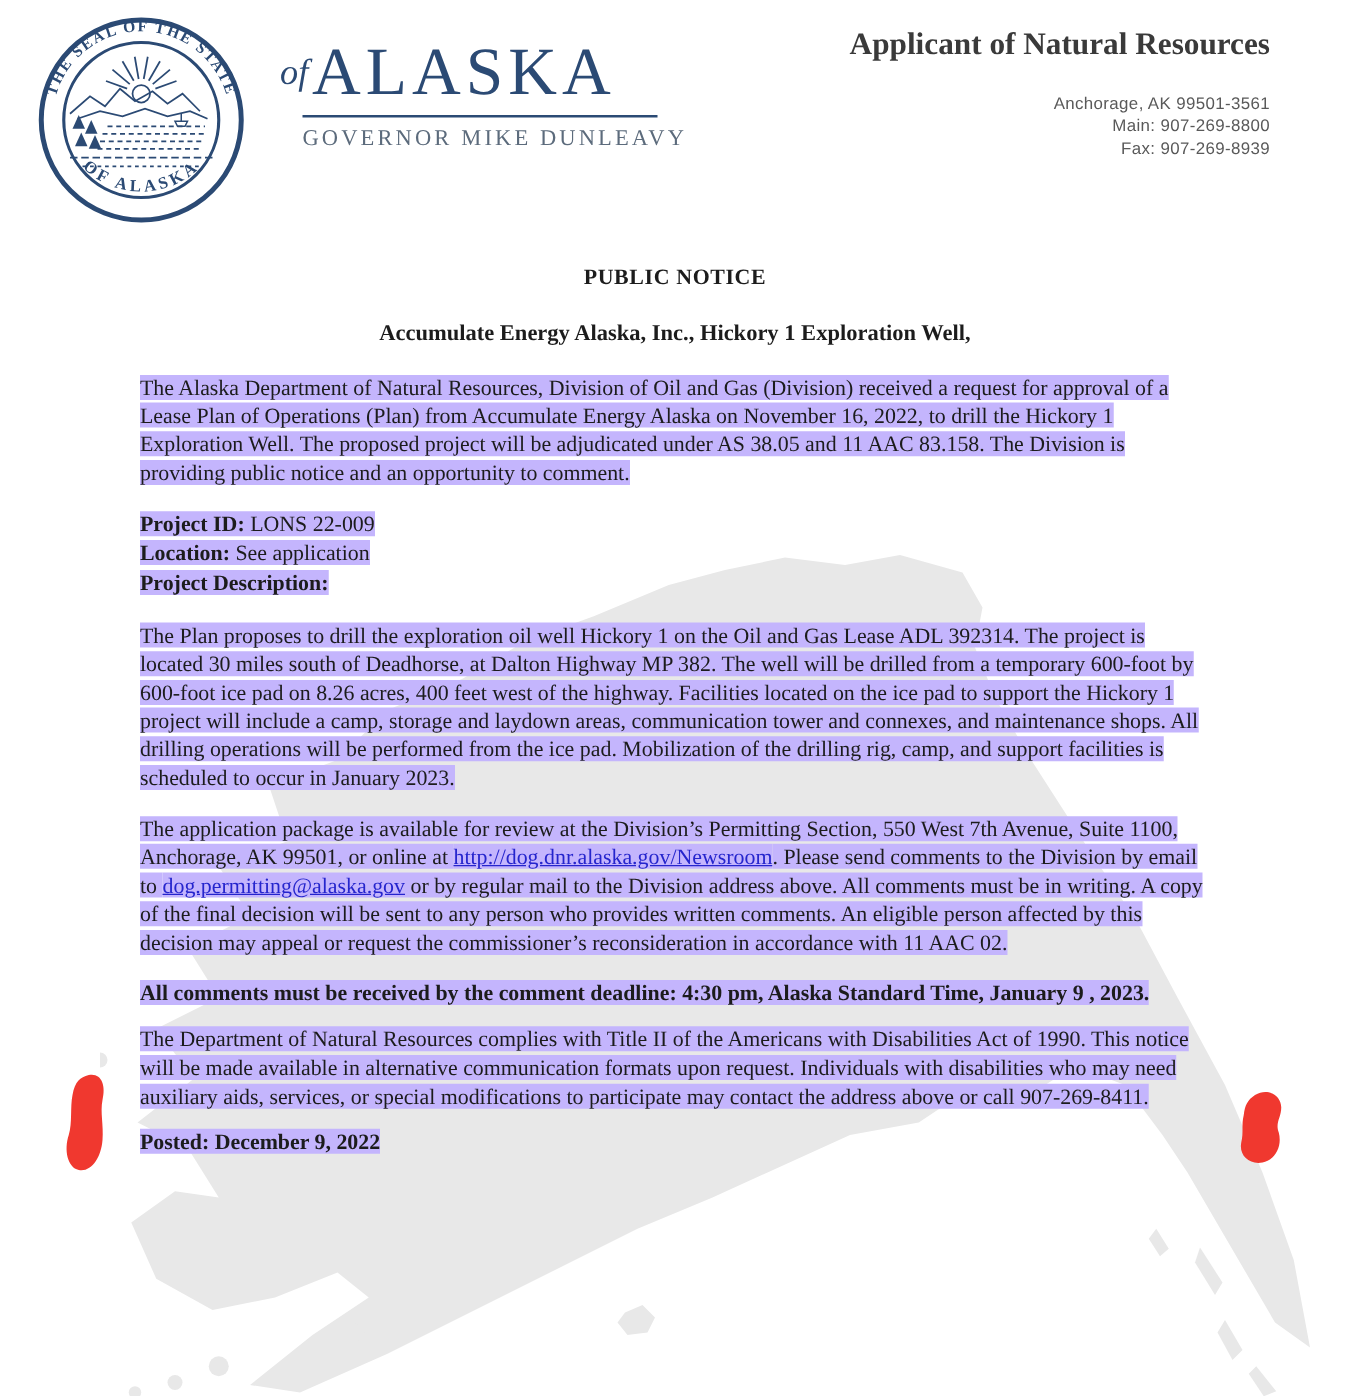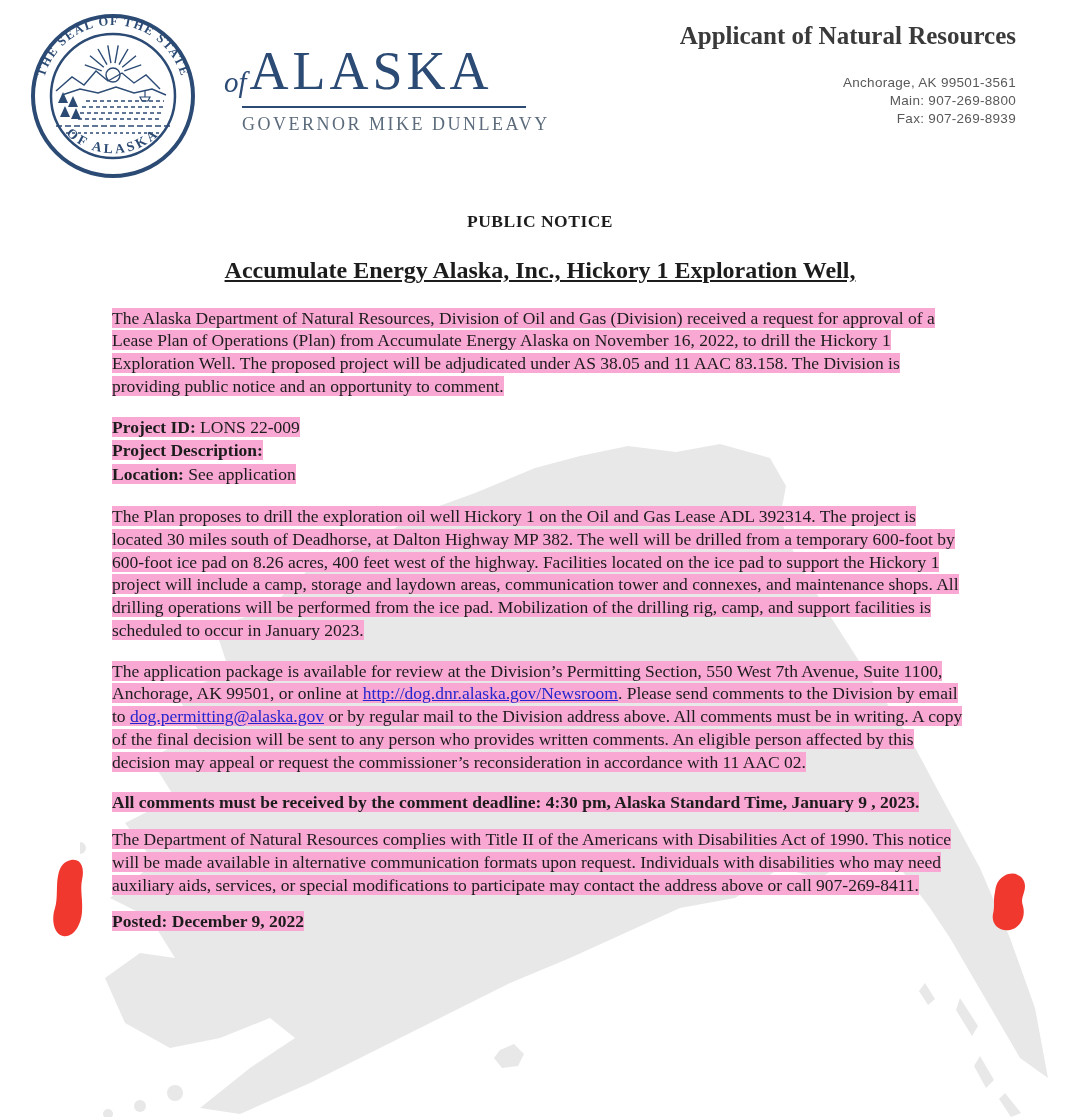--- a/index.html
+++ b/index.html
@@ -25,21 +25,21 @@
     padding:10px 64px 0 28px;
     height:186px;box-sizing:border-box;
   }
   .logo-area{display:flex;gap:16px;}
   .seal-svg{flex:0 0 auto;}
   .logo-text{padding-top:18px;color:#2b4a74;}
   .the-state{
     font-size:23px;letter-spacing:1.5px;line-height:1;
     color:#2b4a74;
   }
-  .of-alaska{display:flex;align-items:flex-end;margin-top:18px;}
+  .of-alaska{display:flex;align-items:center;margin-top:4px;}
   .of{font-style:italic;font-size:29px;line-height:1;margin:2px 3px 0 10px;}
   .alaska{font-size:54px;line-height:.95;letter-spacing:4px;}
   .logo-rule{height:2px;background:#2b4a74;width:284px;margin:9px 0 7px 28px;}
   .governor{
     font-size:18px;letter-spacing:2.5px;color:#5c6b7c;
     margin-left:28px;line-height:1;
   }
   .dept-area{text-align:right;padding-top:12px;}
   .dept{font-size:25px;font-weight:bold;color:#3a3a3a;margin:0 0 24px;line-height:1.1;}
   .division{font-size:17px;color:#3f3f3f;margin:0 0 22px;}
@@ -51,27 +51,27 @@
   .doc-body{
     position:relative;z-index:1;
     margin:24px 112px 0;width:856px;
     font-size:17.5px;line-height:1.3;
   }
   .title{
     text-align:center;font-size:17.5px;font-weight:bold;
     margin:0 0 22px;letter-spacing:.5px;
   }
   .subtitle{
-    text-align:center;font-size:24px;font-weight:bold;
-    margin:0 0 20px;line-height:1.33;text-decoration:underline;
+    text-align:center;font-size:18px;font-weight:bold;
+    margin:0 0 20px;line-height:1.33;
   }
   .doc-body p{margin:0 0 18px;}
   .doc-body p.tight{margin-bottom:14px;}
   .bg{
-    background:#f9a8d4;
+    background:#c4b5fd;
     -webkit-box-decoration-break:clone;box-decoration-break:clone;
   }
   .b{font-weight:bold;}
   .details{margin:0 0 18px;line-height:1.36;}
   .doc-link{color:#2525cd;text-decoration:underline;cursor:pointer;text-align:center;}
   
   .red-mark{position:absolute;z-index:3;}
   .red-left{left:48px;top:856px;}
   .red-right{left:986px;top:870px;}
 </style>
@@ -166,22 +166,22 @@
   <main class="doc-body">
     <h2 class="title">PUBLIC NOTICE</h2>
     <h3 class="subtitle">
       <div>Accumulate Energy Alaska, Inc., Hickory 1 Exploration Well,</div>
     </h3>
 
     <p><span class="bg">The Alaska Department of Natural Resources, Division of Oil and Gas (Division) received a request for approval of a Lease Plan of Operations (Plan) from Accumulate Energy Alaska on November 16, 2022, to drill the Hickory 1 Exploration Well. The proposed project will be adjudicated under AS 38.05 and 11 AAC 83.158. The Division is providing public notice and an opportunity to comment.</span></p>
 
     <div class="details">
       <div><span class="bg b">Project ID:</span><span class="bg"> LONS 22-009</span></div>
+      <div><span class="bg b">Location:</span><span class="bg"> See application</span></div>
       <div><span class="bg b">Project Description:</span><span class="bg"></span></div>
-      <div><span class="bg b">Location:</span><span class="bg"> See application</span></div>
     </div>
 
     <p><span class="bg">The Plan proposes to drill the exploration oil well Hickory 1 on the Oil and Gas Lease ADL 392314. The project is located 30 miles south of Deadhorse, at Dalton Highway MP 382. The well will be drilled from a temporary 600-foot by 600-foot ice pad on 8.26 acres, 400 feet west of the highway. Facilities located on the ice pad to support the Hickory 1 project will include a camp, storage and laydown areas, communication tower and connexes, and maintenance shops. All drilling operations will be performed from the ice pad. Mobilization of the drilling rig, camp, and support facilities is scheduled to occur in January 2023.</span></p>
 
     <p><span class="bg">The application package is available for review at the Division’s Permitting Section, 550 West 7th Avenue, Suite 1100, Anchorage, AK 99501, or online at </span><a class="doc-link bg">http://dog.dnr.alaska.gov/Newsroom</a><span class="bg">. Please send comments to the Division by email to </span><a class="doc-link bg">dog.permitting@alaska.gov</a><span class="bg"> or by regular mail to the Division address above. All comments must be in writing. A copy of the final decision will be sent to any person who provides written comments. An eligible person affected by this decision may appeal or request the commissioner’s reconsideration in accordance with 11 AAC 02.</span></p>
 
     <p class="tight"><span class="bg b">All comments must be received by the comment deadline: 4:30 pm, Alaska Standard Time, January 9 , 2023.</span></p>
 
     <p class="tight"><span class="bg">The Department of Natural Resources complies with Title II of the Americans with Disabilities Act of 1990. This notice will be made available in alternative communication formats upon request. Individuals with disabilities who may need auxiliary aids, services, or special modifications to participate may contact the address above or call 907-269-8411.</span></p>
 

